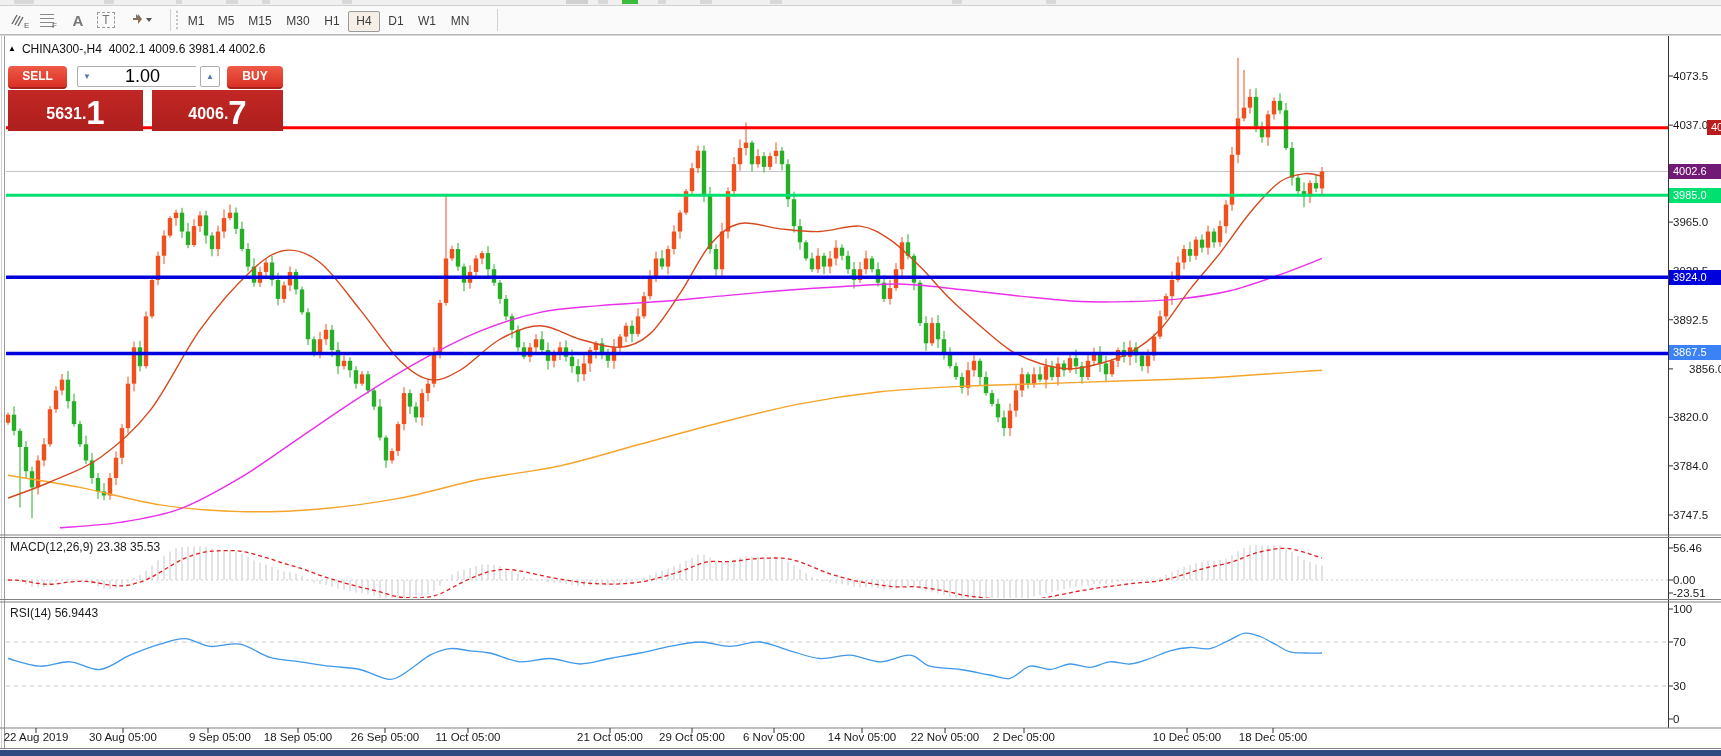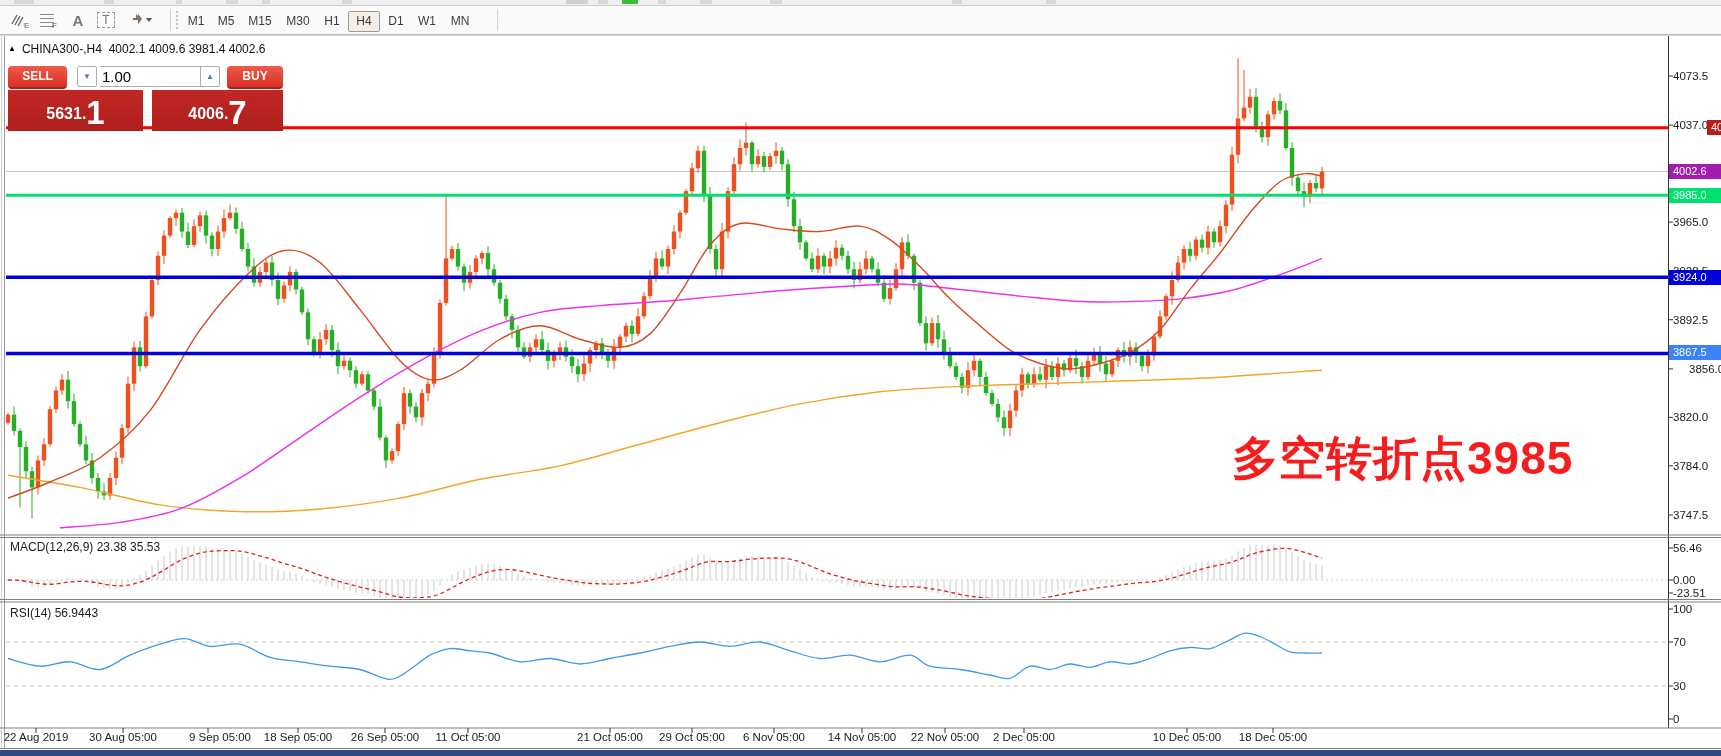--- a/index.html
+++ b/index.html
@@ -19,21 +19,21 @@
   
   #chartwin{left:0;top:34px;width:1721px;height:716px;background:#fff;z-index:1;}
   svg#plot{position:absolute;left:0;top:0;width:1721px;height:756px;z-index:2;pointer-events:none;}
   
   #symhdr{left:8px;top:42px;z-index:4;font-size:12px;color:#111;}
   #symhdr .tri{font-size:8px;vertical-align:2px;margin-right:6px;color:#000;}
   
   #oneclick{left:8px;top:60px;width:276px;height:73px;z-index:5;}
   .ocbtn{position:absolute;top:6px;height:21px;background:linear-gradient(#ef5a46,#d93025);color:#fff;font-size:12px;font-weight:bold;text-align:center;line-height:21px;border-radius:4px;border-bottom:2px solid #a8201a;}
   .spin{position:absolute;top:6px;width:20px;height:21px;background:#fff;border:1px solid #adadad;box-sizing:border-box;text-align:center;font-size:8px;color:#5577aa;line-height:19px;border-radius:2px;}
-  .vol{position:absolute;top:6px;left:92px;width:103px;height:21px;border:1px solid #adadad;border-left:none;border-right:none;box-sizing:border-box;font-size:15px;text-align:left;padding-right:6px;color:#000;font-family:"Liberation Sans",sans-serif;}
+  .vol{position:absolute;top:6px;left:85px;width:103px;height:21px;border:1px solid #adadad;border-left:none;border-right:none;box-sizing:border-box;font-size:18px;text-align:center;padding-right:6px;color:#000;font-family:"Liberation Sans",sans-serif;}
   .bigbox{position:absolute;top:30px;height:41px;background:linear-gradient(#c22724,#ad1f1d);color:#fff;display:flex;align-items:flex-end;justify-content:center;padding-bottom:2px;box-sizing:border-box;}
   .bigbox .small{font-size:16px;font-weight:bold;line-height:30px;}
   .bigbox .big{font-size:33px;font-weight:bold;line-height:33px;}
   
   .ptick{position:absolute;left:1673px;font-size:11.5px;color:#1a1a1a;height:14px;line-height:14px;z-index:2;}
   .badge{position:absolute;left:1669px;width:52px;height:15px;line-height:15px;font-size:11px;color:#fff;padding-left:4px;box-sizing:border-box;z-index:3;}
   .indlabel{position:absolute;z-index:4;font-size:12px;color:#1c1c1c;}
   .datelbl{position:absolute;top:731px;transform:translateX(-50%);font-size:11.5px;color:#1a1a1a;white-space:nowrap;z-index:3;}
   #annotation{position:absolute;left:1232px;top:428px;font-size:46px;font-weight:bold;color:#f51d1d;z-index:4;white-space:nowrap;letter-spacing:1px;}
   #bottomstrip{left:0;top:750px;width:1721px;height:6px;background:#2e4a80;z-index:6;}
@@ -861,35 +861,34 @@
     <div class="bigbox" style="left:144px;width:131px">
       <span class="small">4006</span>
         <span class="small">.</span>
         <span class="big">7</span>
     </div>
   </div>
 
   <div class="indlabel" style="left:10px;top:540px">MACD(12,26,9) 23.38 35.53</div>
   <div class="indlabel" style="left:10px;top:606px">RSI(14) 56.9443</div>
 
-  <div id="annotation">多空转折点3985</div>
 
   <div id="axis-labels">
       <div class="ptick" style="top: 69px;">4073.5</div>
       <div class="ptick" style="top: 118.151px;">4037.0</div>
       <div class="ptick" style="top: 166.629px;">4001.0</div>
       <div class="ptick" style="top: 215.106px;">3965.0</div>
       <div class="ptick" style="top: 264.257px;">3928.5</div>
       <div class="ptick" style="top: 312.735px;">3892.5</div>
       <div class="ptick" style="top: 361.885px; margin-left: 16px;">3856.0</div>
       <div class="ptick" style="top: 410.363px;">3820.0</div>
       <div class="ptick" style="top: 458.841px;">3784.0</div>
       <div class="ptick" style="top: 507.992px;">3747.5</div>
       <div class="badge" style="top: 120.344px; background: #b91c1c; color: rgb(255, 255, 255); margin-left: 38px;">4035.0</div>
-      <div class="badge" style="top: 163.974px; background: #a21caf; color: rgb(255, 255, 255);">4002.6</div>
+      <div class="badge" style="top: 163.974px; background: #701a75; color: rgb(255, 255, 255);">4002.6</div>
       <div class="badge" style="top: 187.674px; background: rgb(0, 224, 112); color: rgb(255, 255, 255);">3985.0</div>
       <div class="badge" style="top: 269.817px; background: rgb(0, 0, 221); color: rgb(255, 255, 255);">3924.0</div>
       <div class="badge" style="top: 345px; background: #3b82f6; color: rgb(255, 255, 255);">3867.5</div>
       <div class="ptick" style="top: 541px;">56.46</div>
       <div class="ptick" style="top: 573px;">0.00</div>
       <div class="ptick" style="top: 586px;">-23.51</div>
       <div class="ptick" style="top: 602px;">100</div>
       <div class="ptick" style="top: 635px;">70</div>
       <div class="ptick" style="top: 679px;">30</div>
       <div class="ptick" style="top: 712px;">0</div>

